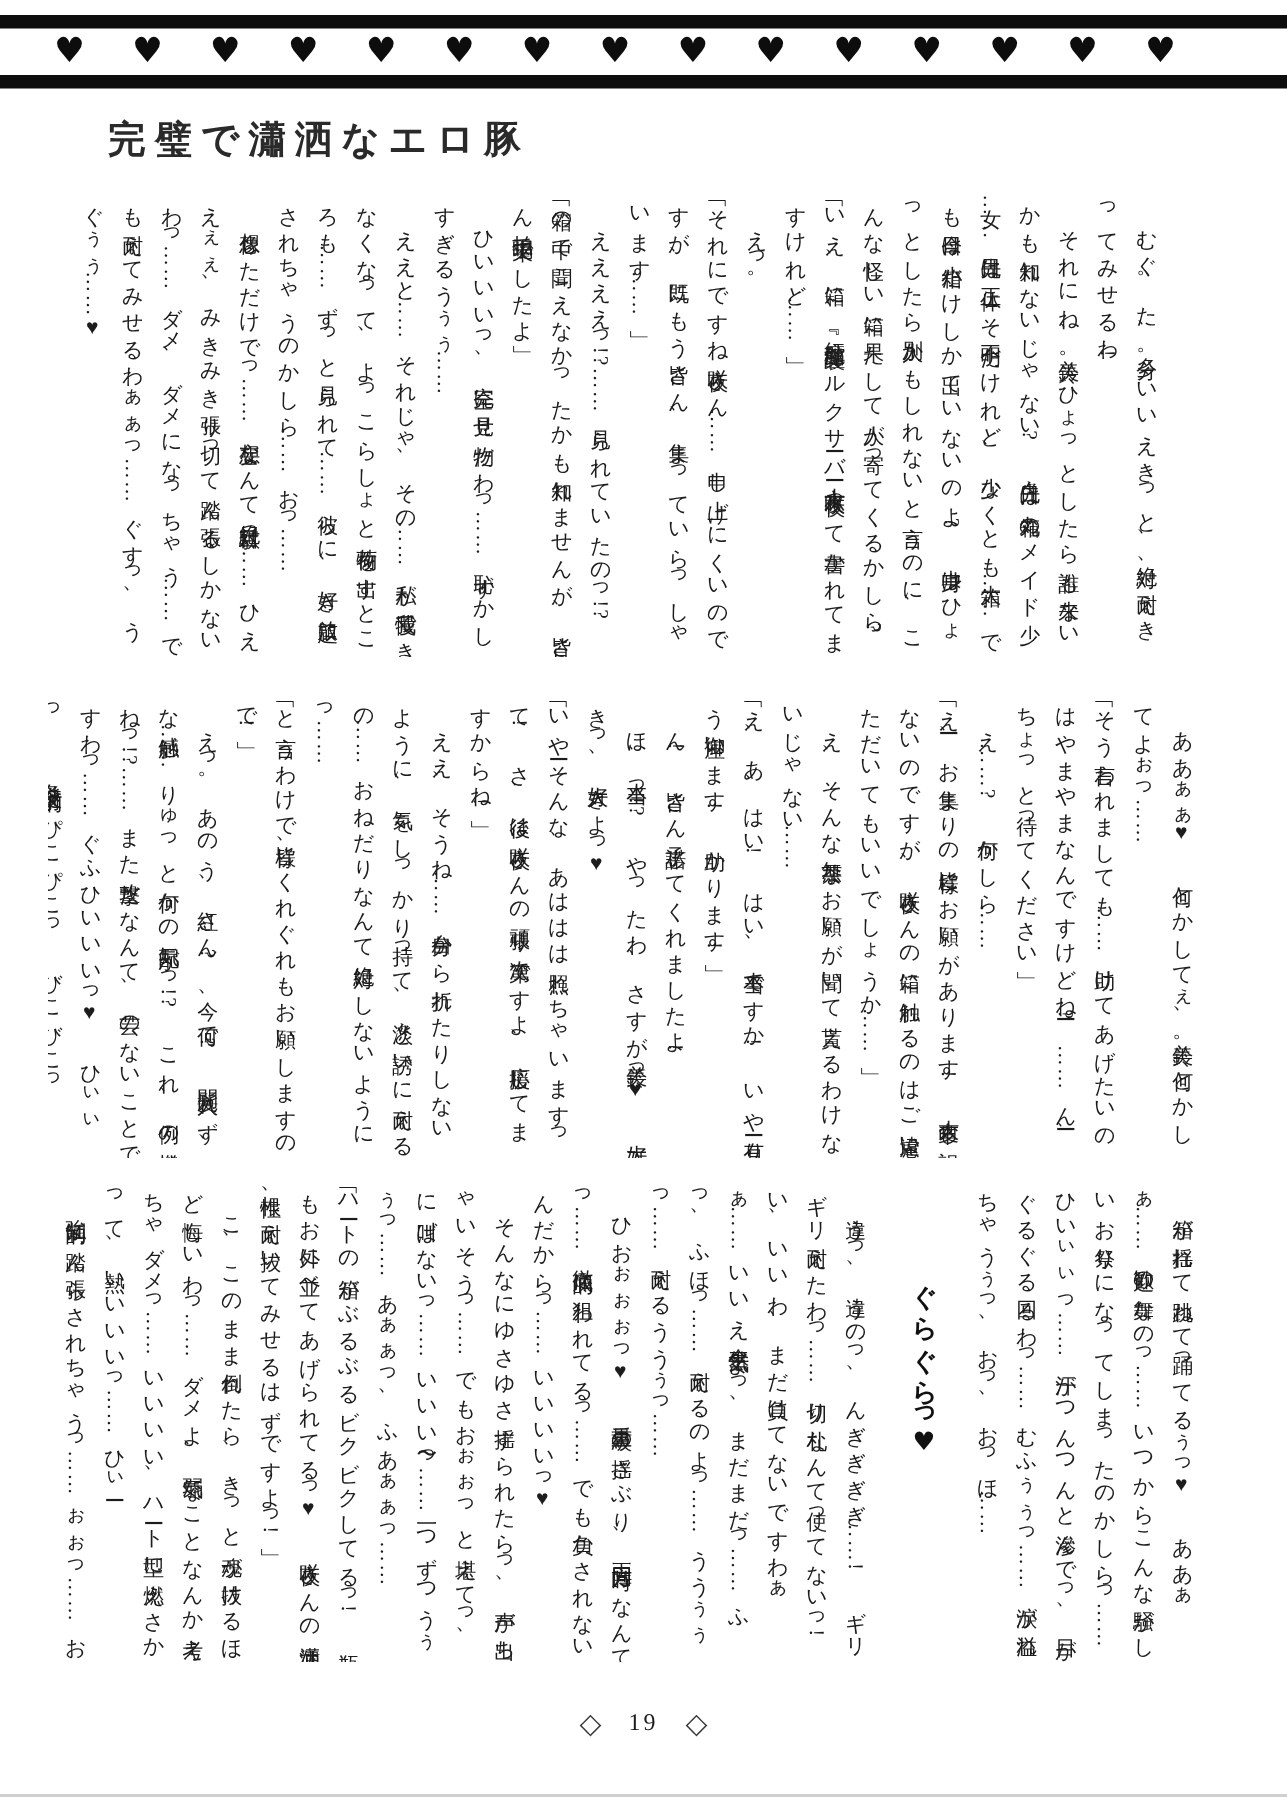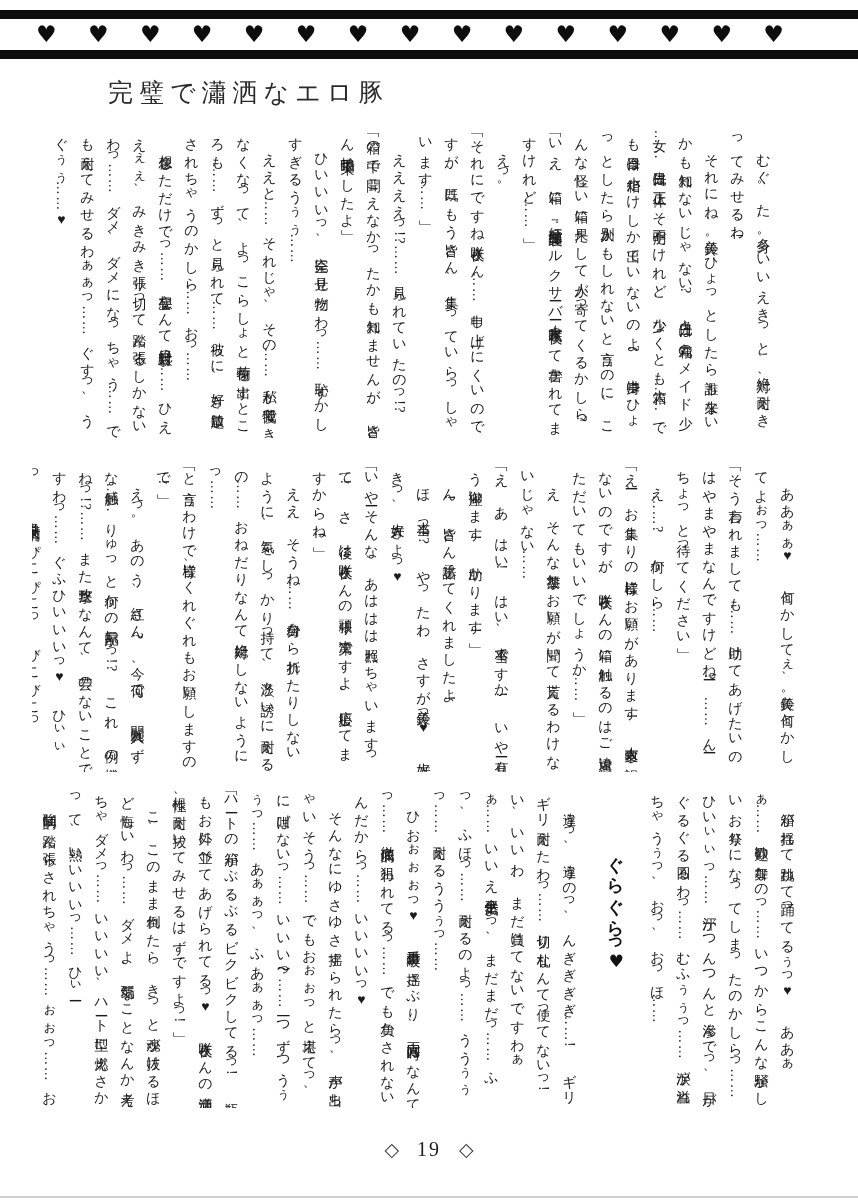--- a/index.html
+++ b/index.html
@@ -7,39 +7,39 @@
         font-family:"Liberation Serif","DejaVu Serif",serif;color:#1c1c1c;}
   
   .rule{position:absolute;left:0;width:858px;background:#0d0d0d;}
   #rule-top{top:10px;height:9px;}
   #rule-bottom{top:50px;height:9px;}
   #hearts-row{position:absolute;top:17px;left:36px;width:748px;height:34px;
               display:flex;justify-content:space-between;align-items:center;}
   .h{font-family:"DejaVu Sans",sans-serif;font-size:23px;line-height:1;color:#0d0d0d;}
   
   #page-title{position:absolute;left:72px;top:76px;font-family:"DejaVu Sans","Liberation Sans",sans-serif;
-              font-size:25px;font-weight:400;letter-spacing:6px;color:#2a2a2a;white-space:nowrap;margin-left:36px;}
+              font-size:25px;font-weight:700;letter-spacing:6px;color:#2a2a2a;white-space:nowrap;}
   
   .vtext{writing-mode:vertical-rl;white-space:pre-line;overflow:hidden;
          font-size:14px;line-height:26px;letter-spacing:1.5px;color:#1c1c1c;}
   #band1{position:absolute;left:32px;top:128px;width:744px;height:310px;}
   #band2{position:absolute;left:32px;top:462px;width:768px;height:310px;}
   #band3{position:absolute;left:32px;top:786px;width:768px;height:322px;
          display:flex;flex-direction:row-reverse;}
   #band3 > div{height:322px;}
   #band3-right{width:172px;}
   #band3-sfx{width:46px;writing-mode:vertical-rl;overflow:hidden;padding-top:58px;box-sizing:border-box;
              font-family:"DejaVu Sans",sans-serif;font-weight:bold;font-size:17px;
              letter-spacing:2px;color:#111;}
   #band3-left{flex:1;min-width:0;}
   
   #footer{position:absolute;left:0;top:1132px;width:858px;height:34px;
           display:flex;justify-content:center;align-items:center;gap:18px;}
   .diamond{font-family:"DejaVu Sans",sans-serif;font-size:19px;color:#3a3a3a;line-height:1;}
-  #page-number{font-size:20px;letter-spacing:2px;color:#1c1c1c;line-height:1;}
+  #page-number{font-size:16px;letter-spacing:2px;color:#1c1c1c;line-height:1;}
   #scan-line{position:absolute;left:0;top:1196px;width:858px;height:2px;background:#cfcfcf;}
 </style>
 </head>
 <body>
 
 <div id="page">
 
   <div class="rule" id="rule-top"></div>
 
   <div id="hearts-row">

